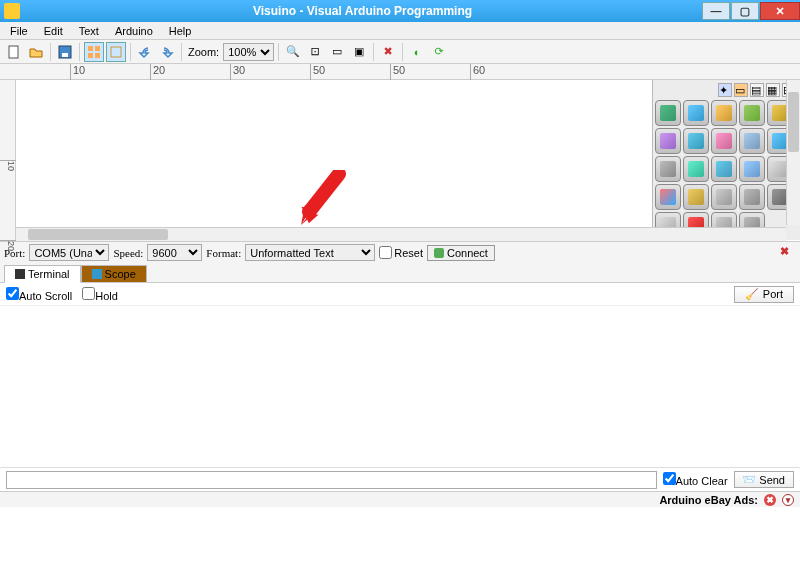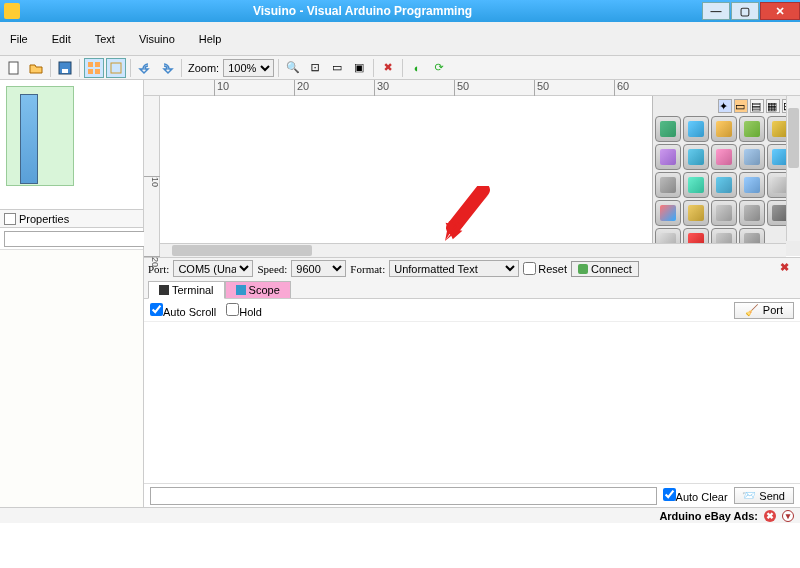--- a/index.html
+++ b/index.html
@@ -7,21 +7,21 @@
 
 
 .titlebar { height: 22px; background: linear-gradient(#4db8ff, #2e9fe6); display: flex; align-items: center; color: #fff; font-weight: bold; }
 .titlebar .icon { width: 16px; height: 16px; background: #ffcc33; margin: 0 4px; border-radius: 2px; }
 .titlebar .title { flex: 1; text-align: center; font-size: 12px; }
 .titlebar .winbtns { display: flex; }
 .titlebar .wbtn { width: 28px; height: 18px; background: #d9e9f8; margin-left: 1px; border: 1px solid #7aa; display: flex; align-items: center; justify-content: center; color: #333; font-size: 11px; cursor: pointer; }
 .titlebar .wbtn.close { background: #e04a3f; color: #fff; border-color: #a33; width: 40px; }
 
 
-.menubar { height: 34px; background: #f0f0f0; display: flex; align-items: center; padding: 0 4px; gap: 12px; border-bottom: 1px solid #ccc; }
+.menubar { height: 18px; background: #f0f0f0; display: flex; align-items: center; padding: 0 4px; gap: 4px; border-bottom: 1px solid #ccc; }
 .menubar .mitem { padding: 2px 6px; cursor: pointer; }
 
 
 .toolbar { height: 24px; background: #f4f4f4; border-bottom: 1px solid #ccc; display: flex; align-items: center; padding: 0 4px; gap: 2px; }
 .toolbar .tbtn { width: 20px; height: 20px; border: 1px solid transparent; display: flex; align-items: center; justify-content: center; cursor: pointer; }
 .toolbar .tbtn.active { background: #cde6ff; border-color: #6aa; }
 .toolbar .sep { width: 1px; height: 18px; background: #ccc; margin: 0 2px; }
 .toolbar .zoom-lbl { margin: 0 2px; }
 .toolbar select { height: 18px; font-size: 11px; border: 1px solid #aaa; }
 .tbicon { width: 14px; height: 14px; }
@@ -75,21 +75,21 @@
 
 .serial-row { height: 22px; background: #f4f4f4; display: flex; align-items: center; padding: 0 4px; gap: 4px; border-top: 1px solid #ccc; }
 .serial-row label { font-size: 11px; font-family: Liberation Serif, serif; }
 .serial-row select, .serial-row input[type=text] { height: 17px; border: 1px solid #aaa; font-size: 11px; }
 .serial-row .chk { display: flex; align-items: center; gap: 2px; }
 .serial-row .xbtn { margin-left: auto; width: 16px; height: 16px; color: #c33; cursor:pointer; font-weight:bold; }
 .serial-row .conn { padding: 1px 6px; border: 1px solid #999; background: #f0f0f0; cursor: pointer; display:flex; gap:3px; align-items:center;}
 .serial-row .conn .plug { width:10px;height:10px;background:#5a5;border-radius:2px; }
 
 .tabs { height: 20px; background: #f4f4f4; display: flex; align-items: flex-end; padding: 0 4px; gap: 0; border-bottom: 1px solid #ccc; }
-.tabs .tab { padding: 2px 10px; border: 1px solid #bbb; border-bottom: none; background: #f9a8d4; cursor: pointer; display:flex; gap:3px; align-items:center; font-size:10px;}
+.tabs .tab { padding: 2px 10px; border: 1px solid #bbb; border-bottom: none; background: #a16207; cursor: pointer; display:flex; gap:3px; align-items:center; font-size:10px;}
 .tabs .tab.active { background: #fff; border-bottom: 1px solid #fff; position: relative; top: 1px; }
 .tabs .tab .ti { width:10px; height:10px; }
 
 .term-opts { height: 22px; display: flex; align-items: center; padding: 0 6px; gap: 10px; background: #fff; }
 .term-opts .rbtn { margin-left: auto; padding: 1px 10px; border: 1px solid #aaa; background: linear-gradient(#fefefe,#eee); cursor: pointer; display:flex; gap:4px; align-items:center;}
 .term-area { flex: 1; background: #fff; border-top: 1px solid #eee; }
 .send-row { height: 24px; background: #fff; display: flex; align-items: center; padding: 0 6px; gap: 6px; border-top: 1px solid #ddd; }
 .send-row input[type=text] { flex: 1; height: 18px; border: 1px solid #aaa; padding: 0 3px; }
 .send-row .sbtn { padding: 1px 8px; border: 1px solid #aaa; background: linear-gradient(#fefefe,#eee); cursor: pointer; display:flex; gap:3px; align-items:center;}
 
@@ -106,21 +106,21 @@
     <div class="wbtn">—</div>
     <div class="wbtn">▢</div>
     <div class="wbtn close">✕</div>
   </div>
 </div>
 
 <div class="menubar">
   <div class="mitem">File</div>
   <div class="mitem">Edit</div>
   <div class="mitem">Text</div>
-  <div class="mitem">Visuino</div>
+  <div class="mitem">Arduino</div>
   <div class="mitem">Help</div>
 </div>
 
 <div class="toolbar">
   <div class="tbtn">
       <svg class="tbicon" viewBox="0 0 14 14">
         <rect x="2" y="1" width="9" height="12" fill="#fff" stroke="#555"></rect>
       </svg>
     </div>
   <div class="tbtn">
@@ -184,46 +184,20 @@
   <div class="tbtn">
       <span style="color:#2a2">◐</span>
     </div>
   <div class="tbtn">
       <span style="color:#2a2">⟳</span>
     </div>
 </div>
 
 <div class="main">
 
-  <div class="left">
-    <div class="overview">
-      <div class="ov-rect"></div>
-      <div class="ov-comp"></div>
-    </div>
-    <div class="prop-head">
-      <div class="pbx"></div>
-      <span>Properties</span>
-    </div>
-    <div class="prop-tb">
-      <input type="text" value="" style="">
-      <div class="pb">
-          <span style="font-size:9px">📁</span>
-        </div>
-      <div class="pb">
-          <span style="font-size:9px">📂</span>
-        </div>
-      <div class="pb">
-          <span style="font-size:9px">▦</span>
-        </div>
-      <div class="pb">
-          <span style="font-size:9px;color:#c36">📌</span>
-        </div>
-    </div>
-    <div class="prop-body"></div>
-  </div>
 
   <div class="center">
     <div class="ruler-h">
       <div class="tick" style="left:70px">10</div>
       <div class="tick" style="left:150px">20</div>
       <div class="tick" style="left:230px">30</div>
       <div class="tick" style="left:310px">50</div>
       <div class="tick" style="left:390px">50</div>
       <div class="tick" style="left:470px">60</div>
     </div>

